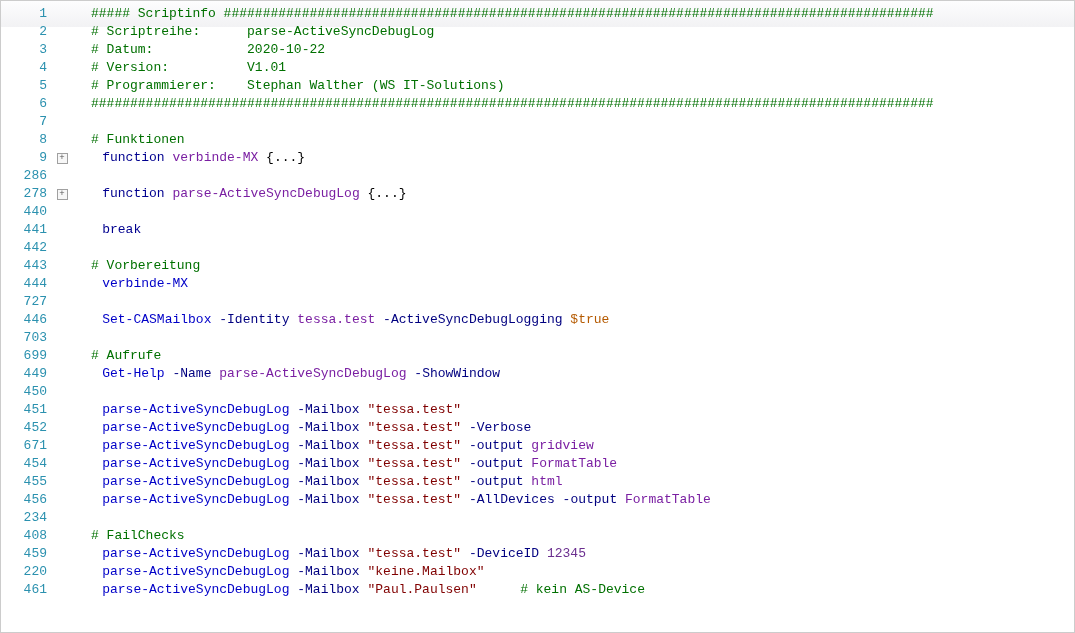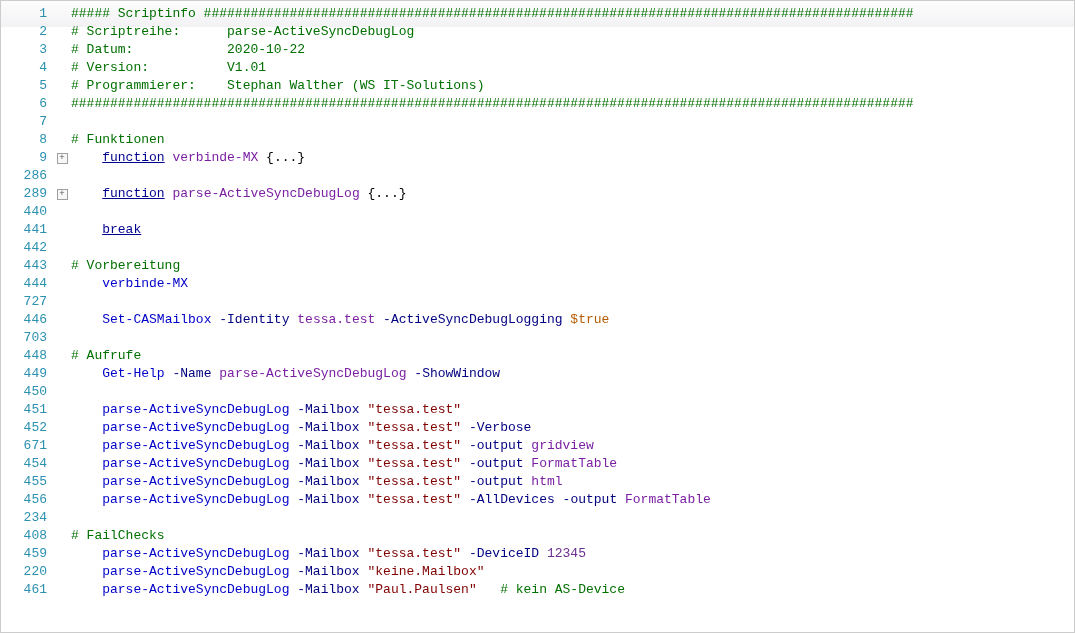--- a/index.html
+++ b/index.html
@@ -86,22 +86,22 @@
     background: #f7f7f7;
     margin-top: 4px;
   }
   .code {
     flex: 1;
     white-space: pre;
     line-height: 18px;
     color: #000;
   }
   .row { height: 18px; }
-  .c-comment  { color: #007000; }
-  .c-keyword  { color: #00008f; text-decoration: underline; }
+  .c-comment  { color: #007000; margin-left: 20px; }
+  .c-keyword  { color: #00008f; }
   .c-cmdlet   { color: #0000c8; }
   .c-func     { color: #7a1fa2; }
   .c-param    { color: #000080; }
   .c-string   { color: #800000; }
   .c-number   { color: #6b2f8f; }
   .c-var      { color: #b55a00; }
 </style>
 </head>
 <body>
 
@@ -113,30 +113,30 @@
         <div class="row">1</div>
         <div class="row">2</div>
         <div class="row">3</div>
         <div class="row">4</div>
         <div class="row">5</div>
         <div class="row">6</div>
         <div class="row">7</div>
         <div class="row">8</div>
         <div class="row">9</div>
         <div class="row">286</div>
-        <div class="row">289</div>
+        <div class="row">278</div>
         <div class="row">440</div>
         <div class="row">441</div>
         <div class="row">442</div>
         <div class="row">443</div>
         <div class="row">444</div>
         <div class="row">727</div>
         <div class="row">446</div>
         <div class="row">703</div>
-        <div class="row">448</div>
+        <div class="row">699</div>
         <div class="row">449</div>
         <div class="row">450</div>
         <div class="row">451</div>
         <div class="row">452</div>
         <div class="row">671</div>
         <div class="row">454</div>
         <div class="row">455</div>
         <div class="row">456</div>
         <div class="row">234</div>
         <div class="row">408</div>

